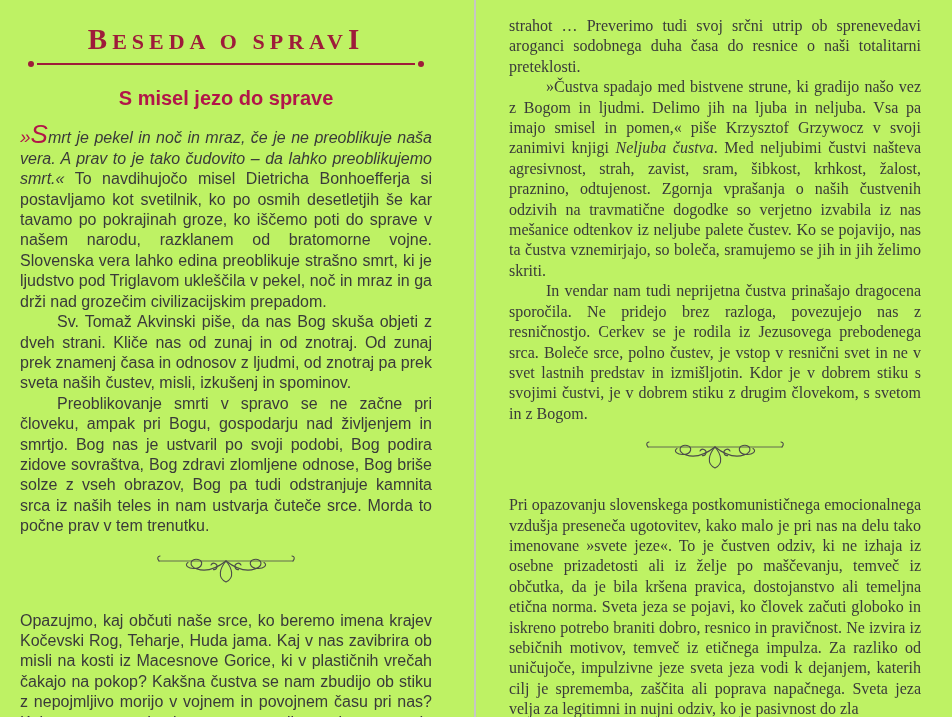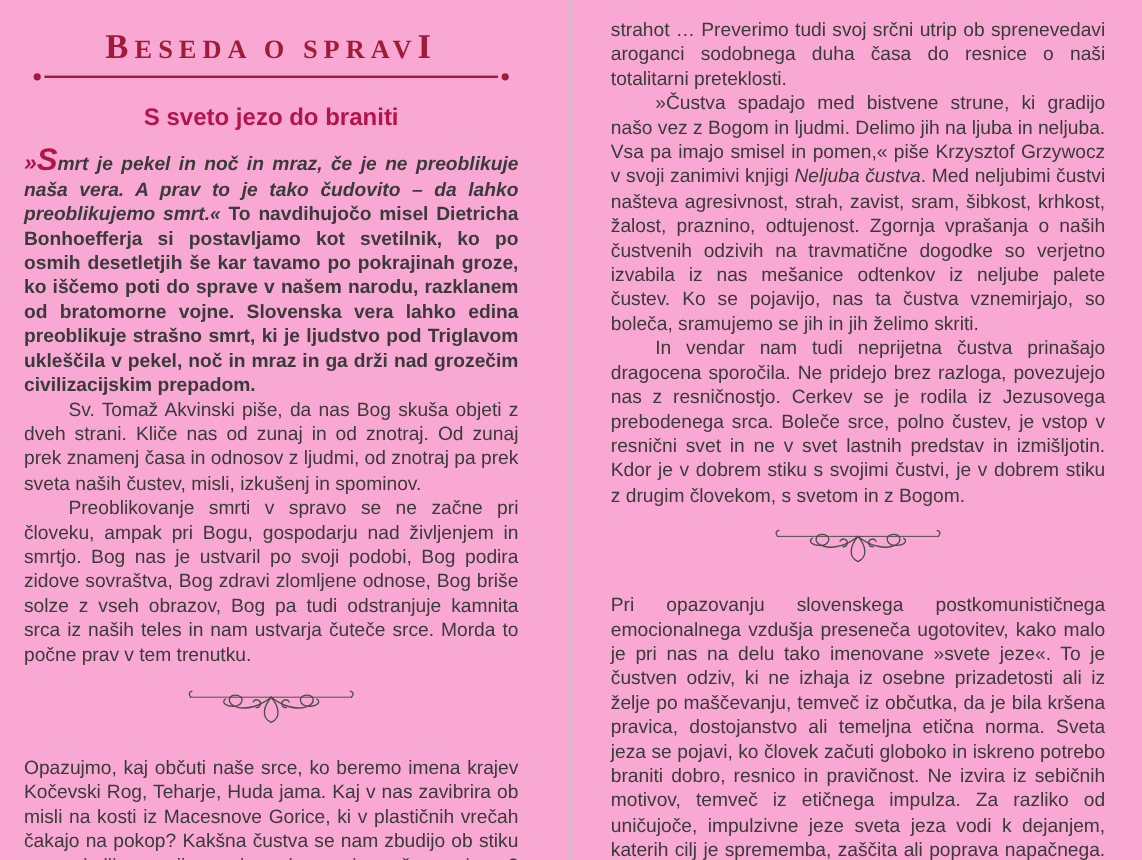--- a/index.html
+++ b/index.html
@@ -7,30 +7,30 @@
     --accent-red:#b21549;
     --body-ink:#3a3a3a;
     --rule-gray:#c6c6c6;
     --ornament-ink:#4a4a4a;
   }
   *{margin:0;padding:0;box-sizing:border-box;}
   html,body{background:#ffffff;}
   .page{
     position:relative;
     width:952px;height:717px;
-    background:#f9a8d4;
+    background:#bef264;
     overflow:hidden;
     font-family:"Liberation Sans",sans-serif;
     color:var(--body-ink);
   }
   .col{
     position:absolute;top:0;height:717px;overflow:hidden;
   }
   .col-left{left:0;width:476px;padding:0 44px 0 20px;}
-  .col-right{left:476px;width:476px;padding:16px 31px 0 33px;}
+  .col-right{left:476px;width:476px;padding:16px 31px 0 33px;font-family:Liberation Serif, serif;}
   .col-divider{
     position:absolute;left:474px;top:0;width:2px;height:717px;
     background:var(--rule-gray);
   }
   
   .article-header{padding-top:24px;text-align:center;}
   h1.article-title{
     font-family:"Liberation Serif","DejaVu Serif",serif;
     color:var(--title-red);
     font-weight:700;
@@ -56,21 +56,21 @@
     font-weight:700;
   }
   
   p.body-par{
     font-size:16px;
     line-height:20.4px;
     text-align:justify;
     color:var(--body-ink);
   }
   p.indent{text-indent:37px;}
-  .lead{margin-top:17px;font-weight:bold;}
+  .lead{margin-top:17px;}
   .quote-mark{
     color:var(--accent-red);
     font-style:italic;
     font-size:19px;
   }
   .quote-initial{
     color:var(--accent-red);
     font-style:italic;
     font-size:26px;
     line-height:0;
@@ -93,21 +93,21 @@
 
   <div class="col col-left">
 
     <header class="article-header">
       <h1 class="article-title"><span>B</span><span class="title-mid">eseda o sprav</span><span>I</span></h1>
       <div class="title-rule">
         <span class="rule-dot"></span>
         <span class="rule-line"></span>
         <span class="rule-dot"></span>
       </div>
-      <h2 class="article-subtitle">S sveto jezo do braniti</h2>
+      <h2 class="article-subtitle">S misel jezo do sprave</h2>
     </header>
 
     <p class="body-par lead"><span class="quote-mark">»</span><span class="quote-initial">S</span><span class="quote-text">mrt je pekel in noč in mraz, če je ne preoblikuje naša vera. A prav to je tako čudovito – da lahko preoblikujemo smrt.«</span><span> To navdihujočo misel Dietricha Bonhoefferja si postavljamo kot svetilnik, ko po osmih desetletjih še kar tavamo po pokrajinah groze, ko iščemo poti do sprave v našem narodu, razklanem od bratomorne vojne. Slovenska vera lahko edina preoblikuje strašno smrt, ki je ljudstvo pod Triglavom ukleščila v pekel, noč in mraz in ga drži nad grozečim civilizacijskim prepadom.</span></p>
 
     <p class="body-par indent">Sv. Tomaž Akvinski piše, da nas Bog skuša objeti z dveh strani. Kliče nas od zunaj in od znotraj. Od zunaj prek znamenj časa in odnosov z ljudmi, od znotraj pa prek sveta naših čustev, misli, izkušenj in spominov.</p>
 
     <p class="body-par indent">Preoblikovanje smrti v spravo se ne začne pri človeku, ampak pri Bogu, gospodarju nad življenjem in smrtjo. Bog nas je ustvaril po svoji podobi, Bog podira zidove sovraštva, Bog zdravi zlomljene odnose, Bog briše solze z vseh obrazov, Bog pa tudi odstranjuje kamnita srca iz naših teles in nam ustvarja čuteče srce. Morda to počne prav v tem trenutku.</p>
 
     <div class="ornament ornament-left">
       <svg width="150" height="34" viewBox="0 0 150 34" fill="none" stroke="currentColor" stroke-width="1.1" stroke-linecap="round">

